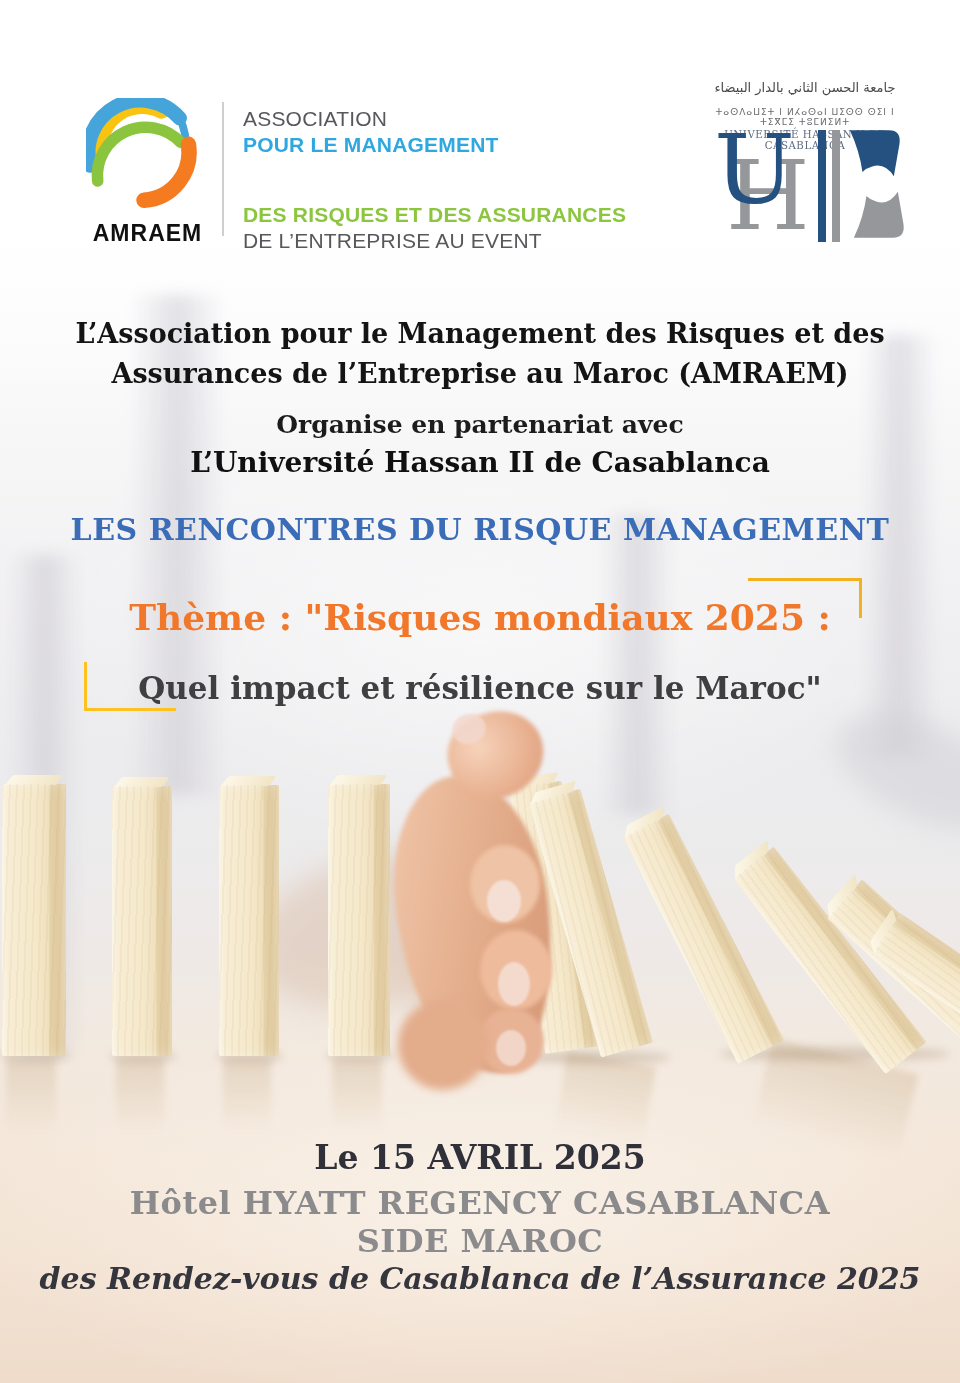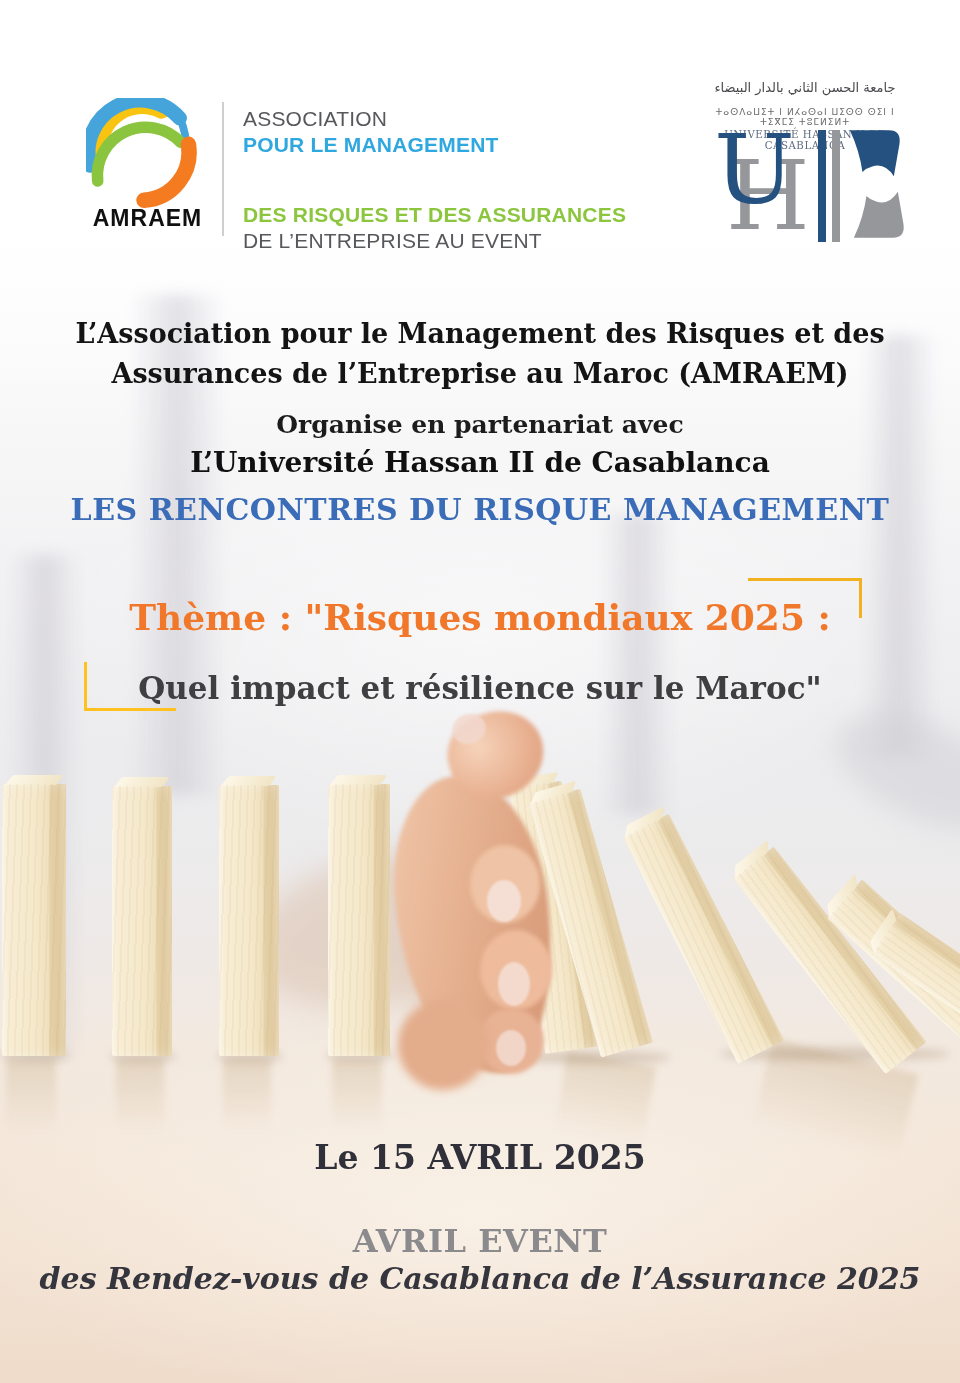--- a/index.html
+++ b/index.html
@@ -10,21 +10,21 @@
       radial-gradient(ellipse 700px 260px at 50% 88%, rgba(255,252,247,.5), rgba(255,255,255,0) 75%),
       linear-gradient(180deg,#ffffff 0%, #ffffff 17%, #fcfcfd 24%, #f6f6f7 33%,
         #f0eff1 45%, #ececee 54%, #ecebec 62%, #efe9e6 70%, #f3e9df 76%,
         #f4e7d9 84%, #f2e1d1 93%, #efdccb 100%);
   }
   .abs{ position:absolute; }
 
   
   .brandbar{ position:absolute; left:0; top:0; width:960px; height:260px; }
   .amraem-name{ font-family:"Liberation Sans", sans-serif; font-weight:bold; color:#101010;
-    font-size:23px; letter-spacing:1px; }
+    font-size:23px; letter-spacing:1px;margin-top:15px; }
   .divider{ background:#cfcfd1; width:2px; height:134px; }
   .assoc{ font-family:"Liberation Sans", sans-serif; font-size:21px; line-height:26px; letter-spacing:.2px; }
   .assoc .l1, .assoc .l4{ color:#57585c; font-weight:400; }
   .assoc .l2{ color:#2fa8df; font-weight:700; }
   .assoc .l3{ color:#8cc63f; font-weight:700;margin-top:44px; }
 
   .uh2c{ position:absolute; left:700px; top:80px; width:210px; text-align:center; }
   .uh2c .ar{ font-family:"DejaVu Sans", sans-serif; font-size:13px; color:#4a4a4e; direction:rtl; }
   .uh2c .tf{ font-family:"DejaVu Sans", sans-serif; font-size:9px; color:#6c6c70; letter-spacing:1px; margin-top:12px;}
   .uh2c .lat{ font-family:"DejaVu Serif", serif; font-size:10.2px; color:#5d6b80; letter-spacing:.55px; margin-top:2px;}
@@ -34,21 +34,21 @@
   .monogram .bar{ position:absolute; top:2px; width:8px; height:112px; }
   .monogram .bar.b1{ left:104px; background:#24517f; }
   .monogram .bar.b2{ left:118px; background:#95979a; }
 
   
   .tline{ position:absolute; left:0; width:960px; text-align:center; font-weight:bold; }
   .intro1{ top:318px; font-size:27px; color:#141414; }
   .intro2{ top:358px; font-size:27px; color:#141414; }
   .organise{ top:410px; font-size:25px; color:#1c1c1c; font-weight:600; }
   .univ{ top:446px; font-size:28px; color:#101010; }
-  .headline{ top:492px; font-size:30px; color:#3a6cb8; letter-spacing:.5px; }
+  .headline{ top:512px; font-size:30px; color:#3a6cb8; letter-spacing:.5px; }
   .theme1{ top:596px; font-size:36px; color:#f1782a; }
   .theme2{ top:670px; font-size:31px; color:#3f3f42; }
 
   .bracket-tr{ position:absolute; left:748px; top:578px; width:114px; height:40px;
     border-top:3px solid #f2b11e; border-right:3px solid #f2b11e; }
   .bracket-bl{ position:absolute; left:84px; top:662px; width:92px; height:49px;
     border-left:3px solid #fdc21f; border-bottom:3px solid #fdc21f; }
 
   
   .date{ top:1138px; font-size:33px; color:#30303a; }
@@ -175,16 +175,17 @@
   <div class="tline univ">L’Université Hassan II de Casablanca</div>
 
   <div class="tline headline">LES RENCONTRES DU RISQUE MANAGEMENT</div>
 
   <div class="bracket-tr"></div>
   <div class="bracket-bl"></div>
   <div class="tline theme1">Thème : "Risques mondiaux 2025 :</div>
   <div class="tline theme2">Quel impact et résilience sur le Maroc"</div>
 
   <div class="tline date">Le 15 AVRIL 2025</div>
-  <div class="tline side">AVRIL EVENT</div>
+  <div class="tline venue">Hôtel HYATT REGENCY CASABLANCA</div>
+  <div class="tline side">SIDE MAROC</div>
   <div class="tline series">des Rendez-vous de Casablanca de l’Assurance 2025</div>
 
 </div>
 
 </body></html>

